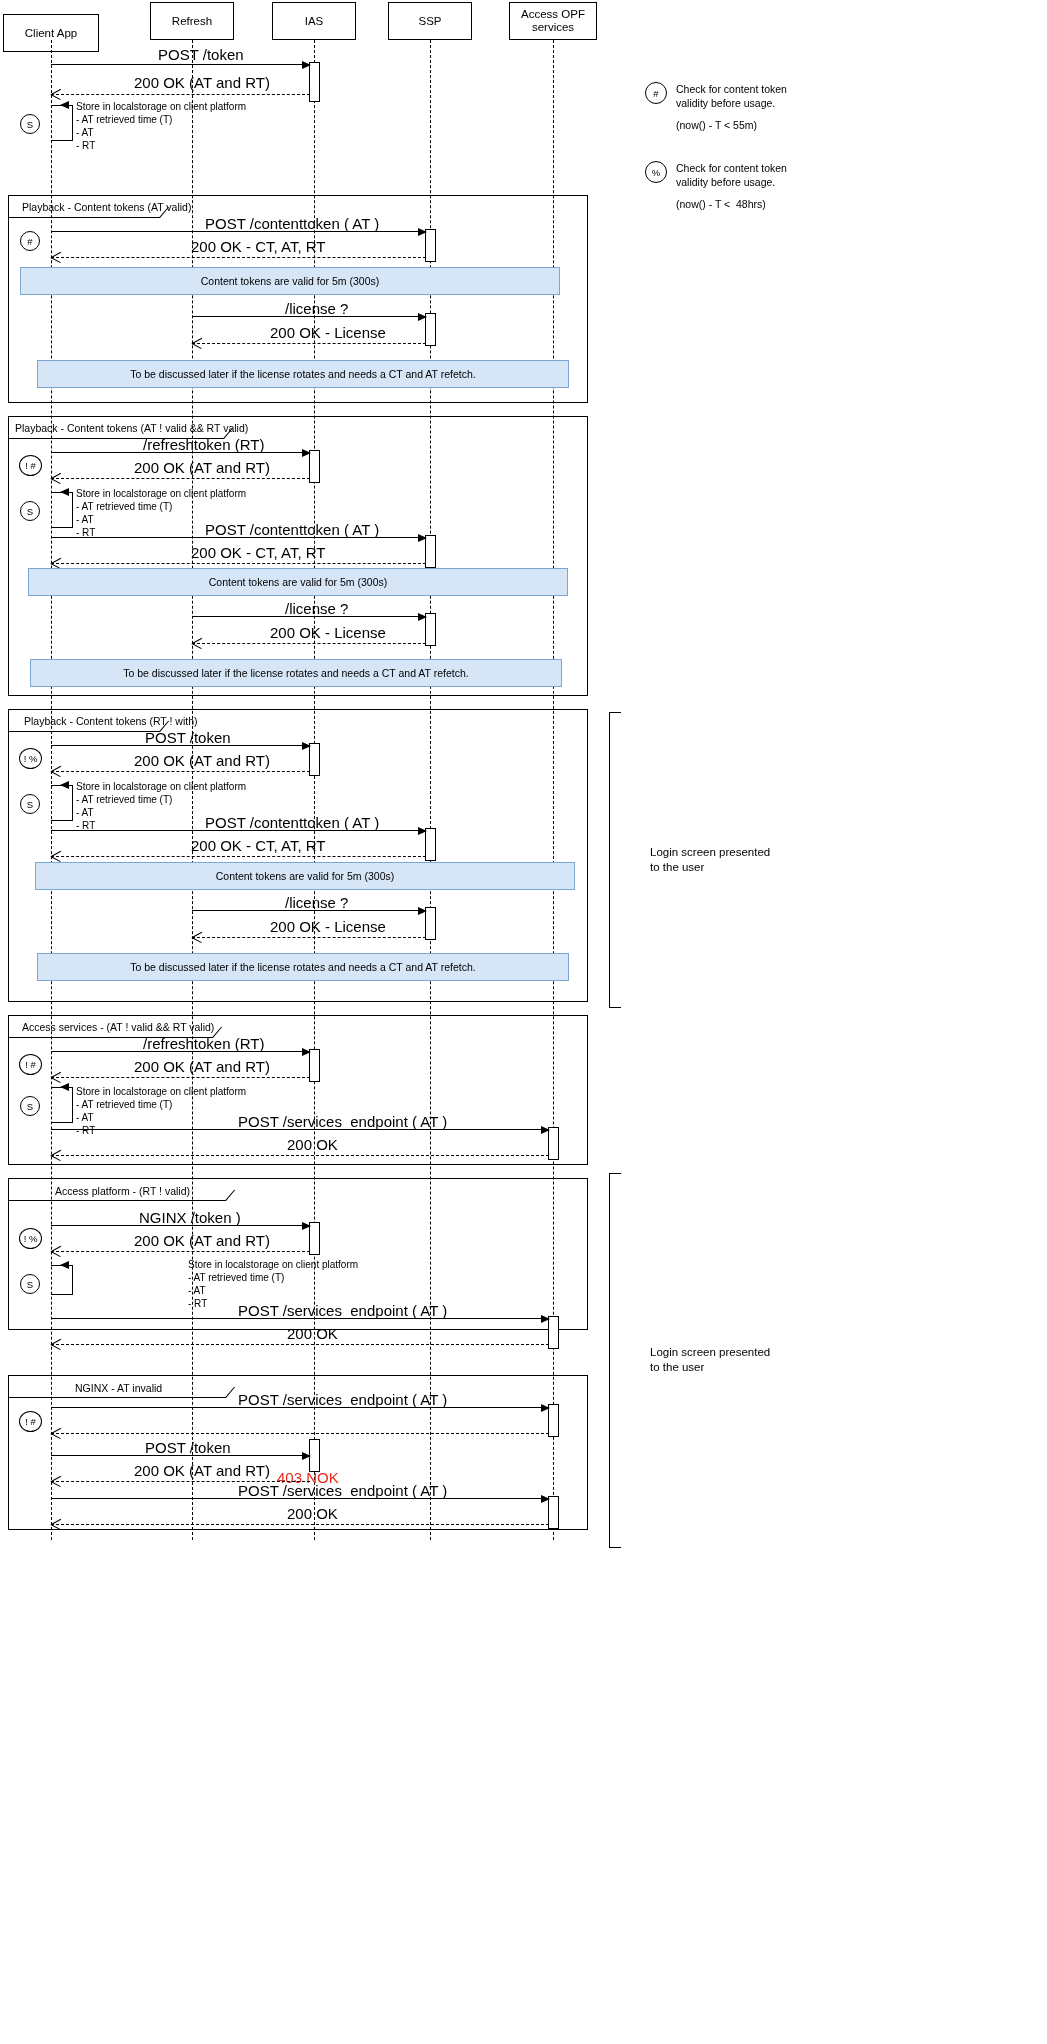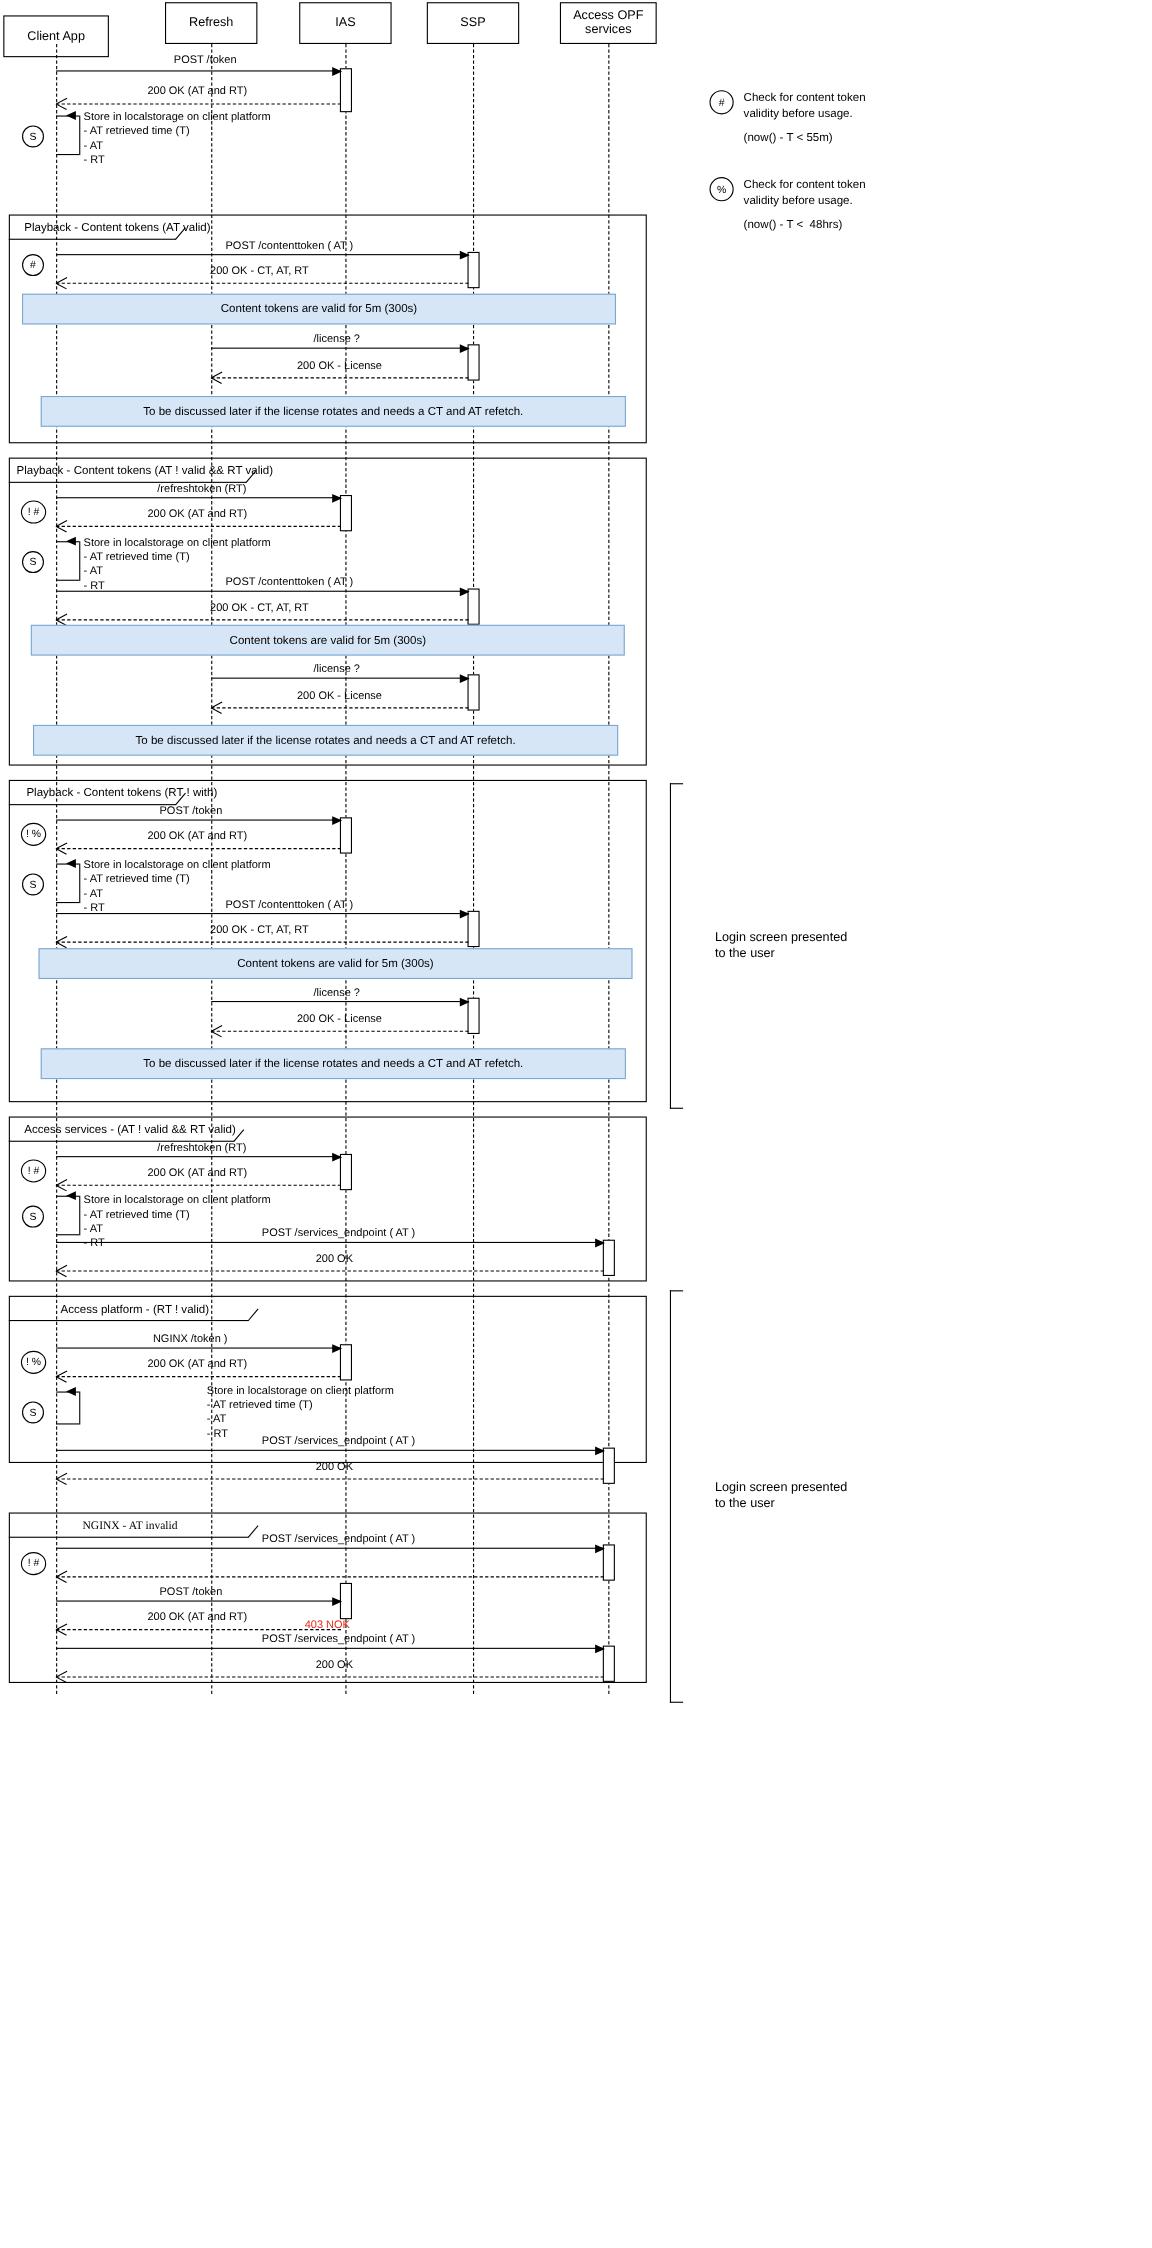--- a/index.html
+++ b/index.html
@@ -13,21 +13,21 @@
   .activation{position:absolute;background:#fff;border:1.2px solid #000;width:11px;box-sizing:border-box;}
   .msg{position:absolute;height:0;border-top:1.3px solid #000;}
   .msg.dashed{border-top:1.3px dashed #000;}
   .msg .head-r{position:absolute;right:-1px;top:-4.5px;width:0;height:0;
       border-top:4.5px solid transparent;border-bottom:4.5px solid transparent;border-left:9px solid #000;}
   .openhead{position:absolute;width:11px;height:11px;}
   .openhead:before,.openhead:after{content:"";position:absolute;left:0;top:5px;width:11px;
       height:0;border-top:1.2px solid #000;transform-origin:0 0;}
   .openhead:before{transform:rotate(-28deg);}
   .openhead:after{transform:rotate(28deg);}
-  .msg-label{position:absolute;font-size:10px;white-space:nowrap;line-height:12px;}
+  .msg-label{position:absolute;font-size:15px;white-space:nowrap;line-height:12px;}
   .msg-label.red{color:#e8291c;}
   .note{position:absolute;background:#d6e6f7;border:1px solid #7aa8d2;
       display:flex;align-items:center;justify-content:center;text-align:center;
       font-size:10.5px;line-height:14px;box-sizing:border-box;}
   .frag{position:absolute;border:1.3px solid #000;box-sizing:border-box;background:transparent;}
   .frag-tab{position:absolute;font-size:10.5px;white-space:nowrap;}
   .tab-border{position:absolute;border-bottom:1.3px solid #000;}
   .tab-slash{position:absolute;width:0;height:0;border-bottom:1.3px solid #000;
       transform-origin:left bottom;}
   .circ{position:absolute;border:1.3px solid #000;border-radius:50%;
@@ -335,21 +335,21 @@
   <div class="msg" style="left:51px;top:1318px;width:498px;">
     <span class="head-r"></span>
   </div>
   <div class="msg-label" style="left:287px;top:1328px;">200 OK</div>
   <div class="msg dashed" style="left:51px;top:1344px;width:498px;"></div>
   <div class="openhead" style="left:51px;top:1339px;"></div>
 
   <div class="frag" style="left:8px;top:1375px;width:580px;height:155px;"></div>
   <div class="tab-border" style="left:8px;top:1375px;width:218px;height:22px;border-bottom:1.3px solid #000;"></div>
   <div class="tab-slash" style="left:226px;top:1397px;width:14px;transform:rotate(-50deg);"></div>
-  <div class="frag-tab" style="left:75px;top:1382px;font-family:Liberation Serif, serif;">NGINX - AT invalid</div>
+  <div class="frag-tab" style="left:75px;top:1382px;">NGINX - AT invalid</div>
 
   <div class="circ" style="left:19px;top:1411px;width:23px;height:21px;">
     <span>! #</span>
   </div>
   <div class="activation" style="left:548px;top:1404px;height:33px;"></div>
   <div class="msg-label" style="left:238px;top:1394px;">POST /services_endpoint ( AT )</div>
   <div class="msg" style="left:51px;top:1407px;width:498px;">
     <span class="head-r"></span>
   </div>
   <div class="msg-label red" style="left:277px;top:1472px;">403 NOK</div>

